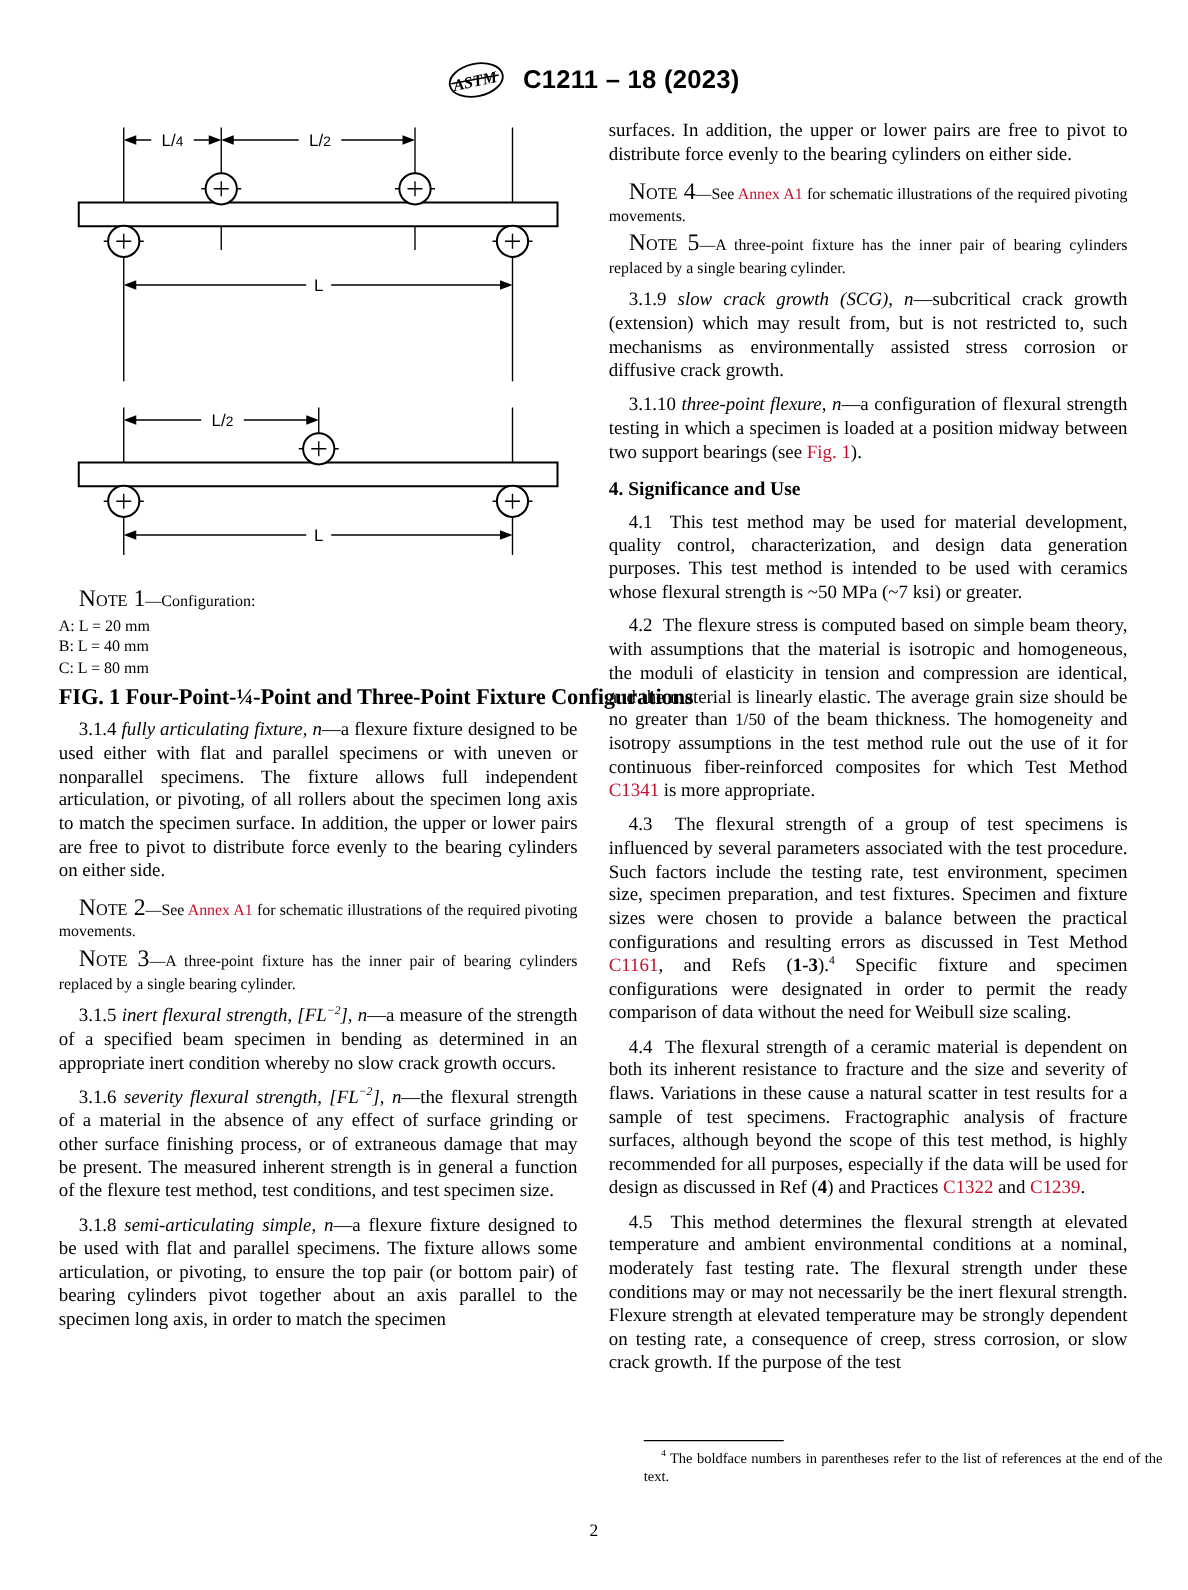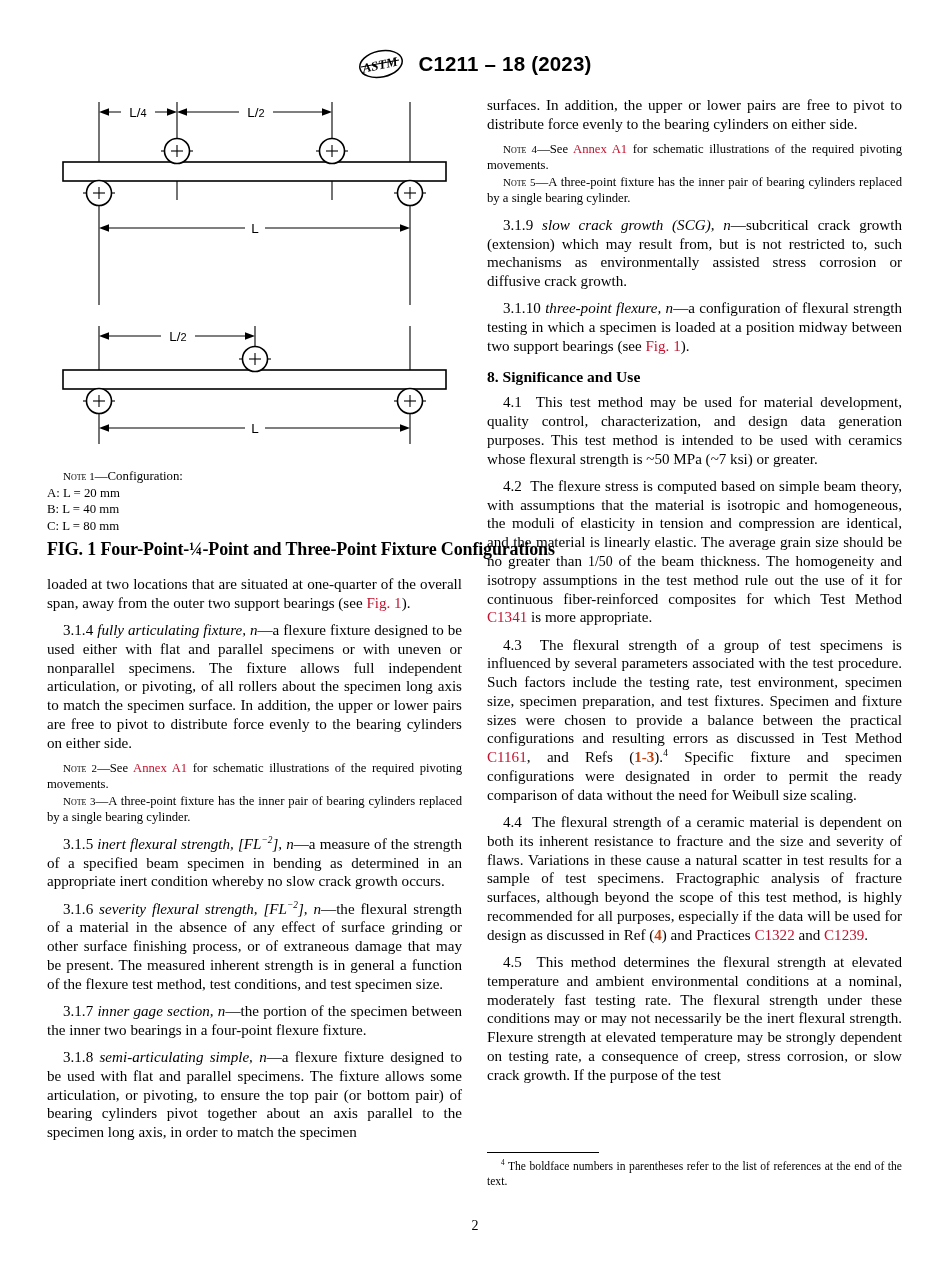--- a/index.html
+++ b/index.html
@@ -74,36 +74,36 @@
   .note {
     font-size: 12.7px;
     line-height: 1.235;
     text-align: justify;
     text-indent: 16px;
     margin: 0;
   }
   .note-block { margin-bottom: 2px; }
   .note-lead {
     font-variant: small-caps;
-    font-size: 11px;
+    font-size: 19px;
   }
   .sec-head {
     font-family: "Liberation Serif", "DejaVu Serif", serif;
     font-size: 15.6px;
     font-weight: bold;
     margin: 11px 0 7px 0;
     text-indent: 0;
     text-align: left;
   }
   i, em { font-style: italic; }
   .ref {
     color: #c3122e;
   }
   .ref-bold {
-    color: #c2410c;
+    color: #000000;
     font-weight: bold;
   }
   sup {
     font-size: 0.62em;
     vertical-align: super;
     line-height: 0;
   }
   .frac {
     font-size: 0.92em;
   }
@@ -127,21 +127,21 @@
     font-size: 18px;
     font-weight: bold;
     margin-top: 4px;
     letter-spacing: -0.15px;
     white-space: nowrap;
   }
 
   
   .footnote-area {
     position: absolute;
-    left: 487px;
+    left: 515px;
     top: 1152px;
     width: 415px;
   }
   .footnote-rule {
     width: 112px;
     height: 0;
     border-top: 1px solid #000;
     margin-bottom: 7px;
   }
   .footnote-text {
@@ -296,41 +296,38 @@
       <div>A: L = 20 mm</div>
       <div>B: L = 40 mm</div>
       <div>C: L = 80 mm</div>
     </div>
 
     <div class="fig-caption">FIG. 1 Four-Point-¼-Point and Three-Point Fixture Configurations</div>
   </div>
 
   <div class="col col-left" style="top:575px;">
 
-    <p class="body-cont"><span>loaded at two locations that are situated at one-quarter of the overall span, away from the outer two support bearings (see </span><span class="ref">Fig. 1</span><span>).</span></p>
 
     <p class="body"><span>3.1.4</span>
       <i>fully articulating fixture, n</i><span>—a flexure fixture designed to be used either with flat and parallel specimens or with uneven or nonparallel specimens. The fixture allows full independent articulation, or pivoting, of all rollers about the specimen long axis to match the specimen surface. In addition, the upper or lower pairs are free to pivot to distribute force evenly to the bearing cylinders on either side.</span></p>
 
     <div class="note-block">
       <p class="note"><span class="note-lead">Note 2</span><span>—See </span><span class="ref">Annex A1</span><span> for schematic illustrations of the required pivoting movements.</span></p>
     </div>
 
     <div class="note-block" style="margin-bottom:9px;">
       <p class="note"><span class="note-lead">Note 3</span><span>—A three-point fixture has the inner pair of bearing cylinders replaced by a single bearing cylinder.</span></p>
     </div>
 
     <p class="body"><span>3.1.5</span>
       <i><span>inert flexural strength, [FL</span><sup>−2</sup><span>], n</span></i><span>—a measure of the strength of a specified beam specimen in bending as determined in an appropriate inert condition whereby no slow crack growth occurs.</span></p>
 
     <p class="body"><span>3.1.6</span>
       <i><span>severity flexural strength, [FL</span><sup>−2</sup><span>], n</span></i><span>—the flexural strength of a material in the absence of any effect of surface grinding or other surface finishing process, or of extraneous damage that may be present. The measured inherent strength is in general a function of the flexure test method, test conditions, and test specimen size.</span></p>
 
-    <p class="body"><span>3.1.7</span>
-      <i>inner gage section, n</i><span>—the portion of the specimen between the inner two bearings in a four-point flexure fixture.</span></p>
 
     <p class="body"><span>3.1.8</span>
       <i>semi-articulating simple, n</i><span>—a flexure fixture designed to be used with flat and parallel specimens. The fixture allows some articulation, or pivoting, to ensure the top pair (or bottom pair) of bearing cylinders pivot together about an axis parallel to the specimen long axis, in order to match the specimen</span></p>
   </div>
 
   <div class="col col-right">
 
     <p class="body-cont">surfaces. In addition, the upper or lower pairs are free to pivot to distribute force evenly to the bearing cylinders on either side.</p>
 
     <div class="note-block">
@@ -340,21 +337,21 @@
     <div class="note-block" style="margin-bottom:9px;">
       <p class="note"><span class="note-lead">Note 5</span><span>—A three-point fixture has the inner pair of bearing cylinders replaced by a single bearing cylinder.</span></p>
     </div>
 
     <p class="body"><span>3.1.9</span>
       <i>slow crack growth (SCG), n</i><span>—subcritical crack growth (extension) which may result from, but is not restricted to, such mechanisms as environmentally assisted stress corrosion or diffusive crack growth.</span></p>
 
     <p class="body"><span>3.1.10</span>
       <i>three-point flexure, n</i><span>—a configuration of flexural strength testing in which a specimen is loaded at a position midway between two support bearings (see </span><span class="ref">Fig. 1</span><span>).</span></p>
 
-    <p class="sec-head">8.  Significance and Use</p>
+    <p class="sec-head">4.  Significance and Use</p>
 
     <p class="body"><span>4.1</span>&nbsp; <span>This test method may be used for material development, quality control, characterization, and design data generation purposes. This test method is intended to be used with ceramics whose flexural strength is ~50 MPa (~7 ksi) or greater.</span></p>
 
     <p class="body"><span>4.2</span>&nbsp; <span>The flexure stress is computed based on simple beam theory, with assumptions that the material is isotropic and homogeneous, the moduli of elasticity in tension and compression are identical, and the material is linearly elastic. The average grain size should be no greater than </span><span class="frac">1/50</span><span> of the beam thickness. The homogeneity and isotropy assumptions in the test method rule out the use of it for continuous fiber-reinforced composites for which Test Method </span><span class="ref">C1341</span><span> is more appropriate.</span></p>
 
     <p class="body"><span>4.3</span>&nbsp; <span>The flexural strength of a group of test specimens is influenced by several parameters associated with the test procedure. Such factors include the testing rate, test environment, specimen size, specimen preparation, and test fixtures. Specimen and fixture sizes were chosen to provide a balance between the practical configurations and resulting errors as discussed in Test Method </span><span class="ref">C1161</span><span>, and Refs (</span><span class="ref-bold">1-3</span><span>).</span><sup>4</sup><span> Specific fixture and specimen configurations were designated in order to permit the ready comparison of data without the need for Weibull size scaling.</span></p>
 
     <p class="body"><span>4.4</span>&nbsp; <span>The flexural strength of a ceramic material is dependent on both its inherent resistance to fracture and the size and severity of flaws. Variations in these cause a natural scatter in test results for a sample of test specimens. Fractographic analysis of fracture surfaces, although beyond the scope of this test method, is highly recommended for all purposes, especially if the data will be used for design as discussed in Ref (</span><span class="ref-bold">4</span><span>) and Practices </span><span class="ref">C1322</span><span> and </span><span class="ref">C1239</span><span>.</span></p>
 
     <p class="body"><span>4.5</span>&nbsp; <span>This method determines the flexural strength at elevated temperature and ambient environmental conditions at a nominal, moderately fast testing rate. The flexural strength under these conditions may or may not necessarily be the inert flexural strength. Flexure strength at elevated temperature may be strongly dependent on testing rate, a consequence of creep, stress corrosion, or slow crack growth. If the purpose of the test</span></p>

